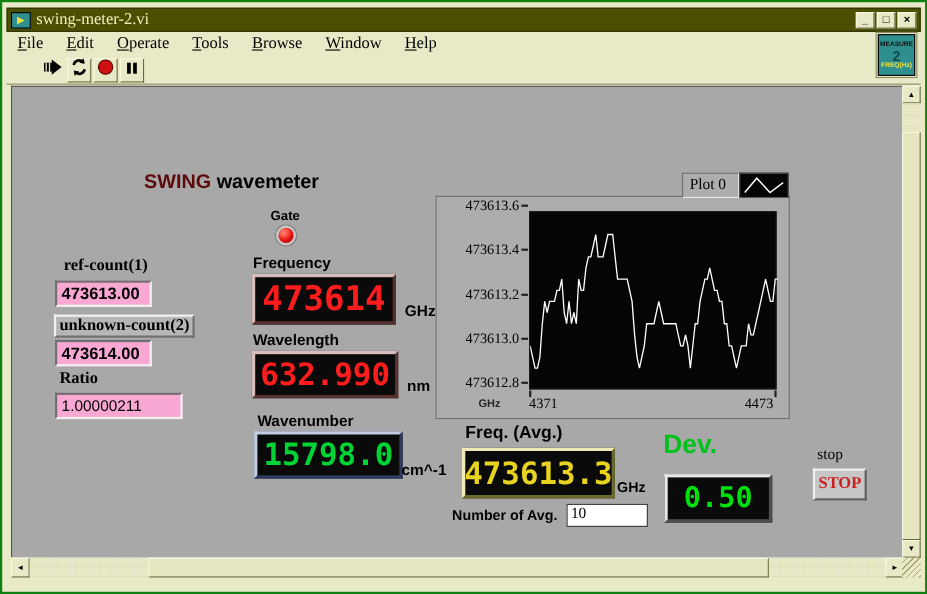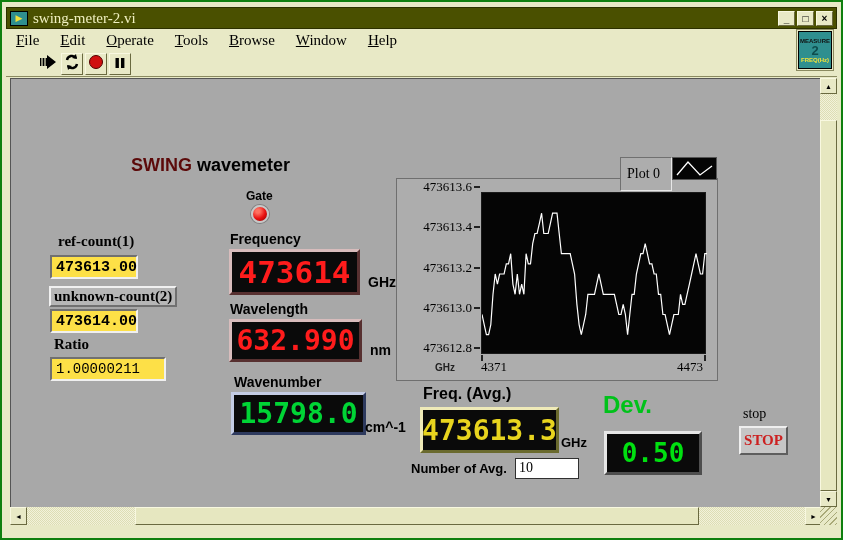--- a/index.html
+++ b/index.html
@@ -78,22 +78,22 @@
   .lv-label-sans { font-weight:bold; font-size:13px; color:#000; }
   .lv-label-serif { font-family:"Liberation Serif", serif; font-weight:bold; font-size:15px; color:#000; }
 
   .led {
     width:18px; height:18px; border-radius:50%;
     background:radial-gradient(circle at 35% 30%, #ff7060 15%, #e81010 55%, #8a0000 100%);
     border:2px solid #c8c8c8; box-shadow:0 0 0 1px #808080;
   }
 
   .str-box {
-    background:#fde047; border:2px solid; border-color:#707070 #f0f0f0 #f0f0f0 #707070;
-    font-family:Liberation Mono, monospace; font-size:15px; color:#000;
+    background:#f9a8d4; border:2px solid; border-color:#707070 #f0f0f0 #f0f0f0 #707070;
+    font-family:Liberation Sans, sans-serif; font-size:15px; color:#000;
     padding:1px 4px; display:flex; align-items:center;
   }
   .str-box.bold { font-weight:bold; }
   .raised-label {
     background:#b6b6b6; border:2px solid; border-color:#f0f0f0 #707070 #707070 #f0f0f0;
     font-family:"Liberation Serif", serif; font-weight:bold; font-size:15px; color:#000;
     padding:0 3px;
   }
 
   .seg-display {
@@ -272,33 +272,33 @@
       <div class="abs ytick-dash" style="left:77px; top:128px;"></div>
       <div class="abs ytick-dash" style="left:77px; top:168px;"></div>
 
       <div class="abs xtick-dash" style="left:84px; top:176px;"></div>
       <div class="abs xtick-dash" style="left:307px; top:176px;"></div>
       <div class="abs tick-label" style="left:84px; top:180px;">4371</div>
       <div class="abs tick-label" style="left:280px; top:180px;">4473</div>
       <div class="abs axis-unit" style="left:38px; top:183px;">GHz</div>
     </div>
 
-    <div class="abs legend-name" style="left:609px; top:78px; width:52px; height:34px;">Plot 0</div>
+    <div class="abs legend-name" style="left:609px; top:78px; width:52px; height:23px;">Plot 0</div>
     <div class="abs legend-swatch" style="left:661px; top:78px; width:45px; height:23px;">
       <svg width="43" height="21" viewBox="0 0 43 21">
         <polyline points="4,17 15,4 27,17 39,8" fill="none" stroke="#fff" stroke-width="1.3"></polyline>
       </svg>
     </div>
 
     <div class="abs lv-label-sans" style="left:412px; top:306px; font-size:16px;">Freq. (Avg.)</div>
     <div class="abs seg-display disp-yellow" style="left:409px; top:328px; width:139px; height:46px; font-size:28px;">473613.3</div>
     <div class="abs unit-label" style="left:550px; top:356px; font-size:13px;">GHz</div>
 
     <div class="abs lv-label-sans" style="left:400px; top:382px; font-size:13px;">Number of Avg.</div>
-    <div class="abs num-input" style="left:504px; top:379px; width:64px; height:21px;">10</div>
+    <div class="abs num-input" style="left:504px; top:379px; width:74px; height:21px;">10</div>
 
     <div class="abs dev-title" style="left:592px; top:312px;">Dev.</div>
     <div class="abs seg-display disp-dev" style="left:593px; top:352px; width:98px; height:44px; font-size:26px;">0.50</div>
 
     <div class="abs stop-label" style="left:732px; top:327px;">stop</div>
     <div class="abs stop-btn" style="left:728px; top:347px; width:49px; height:29px;">STOP</div>
 
   </div>
 
   <div class="vsb">

